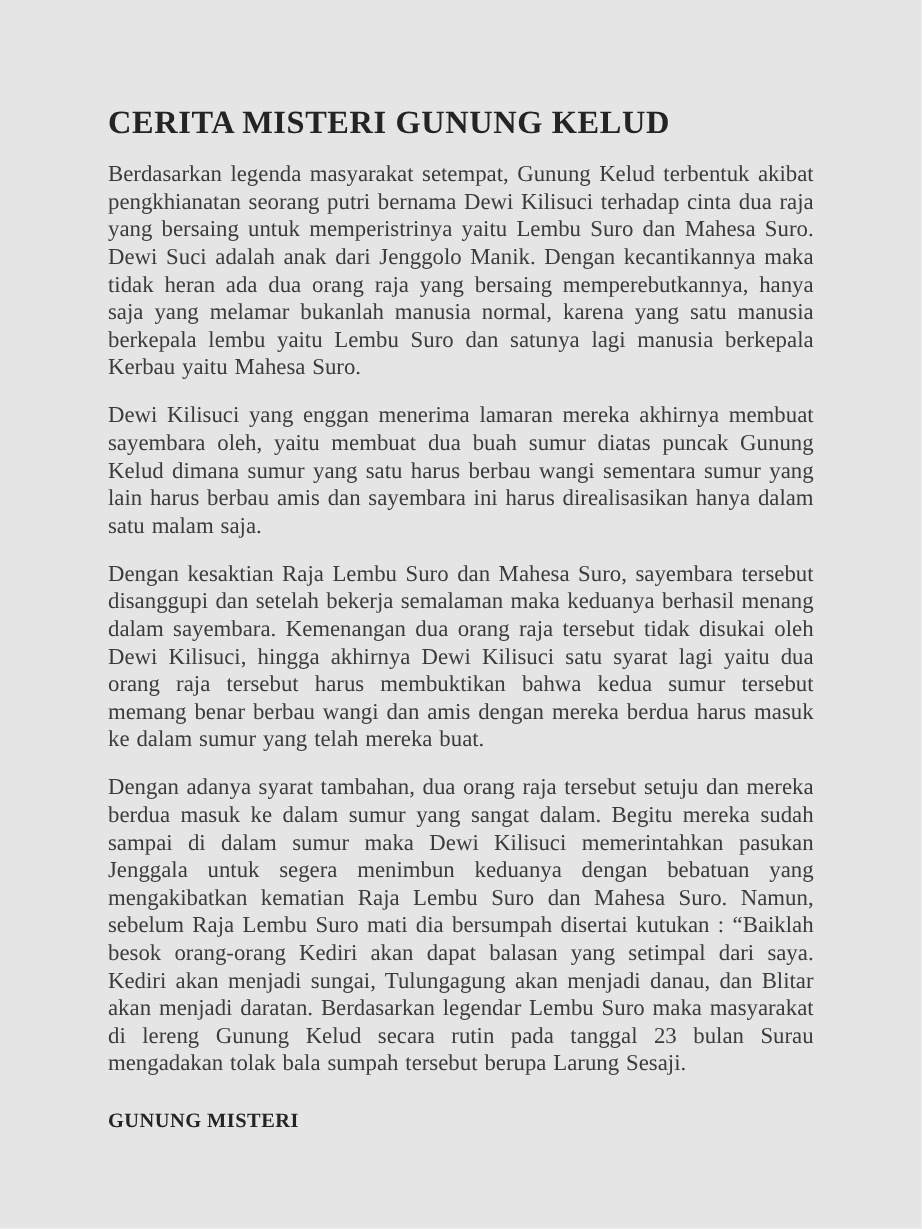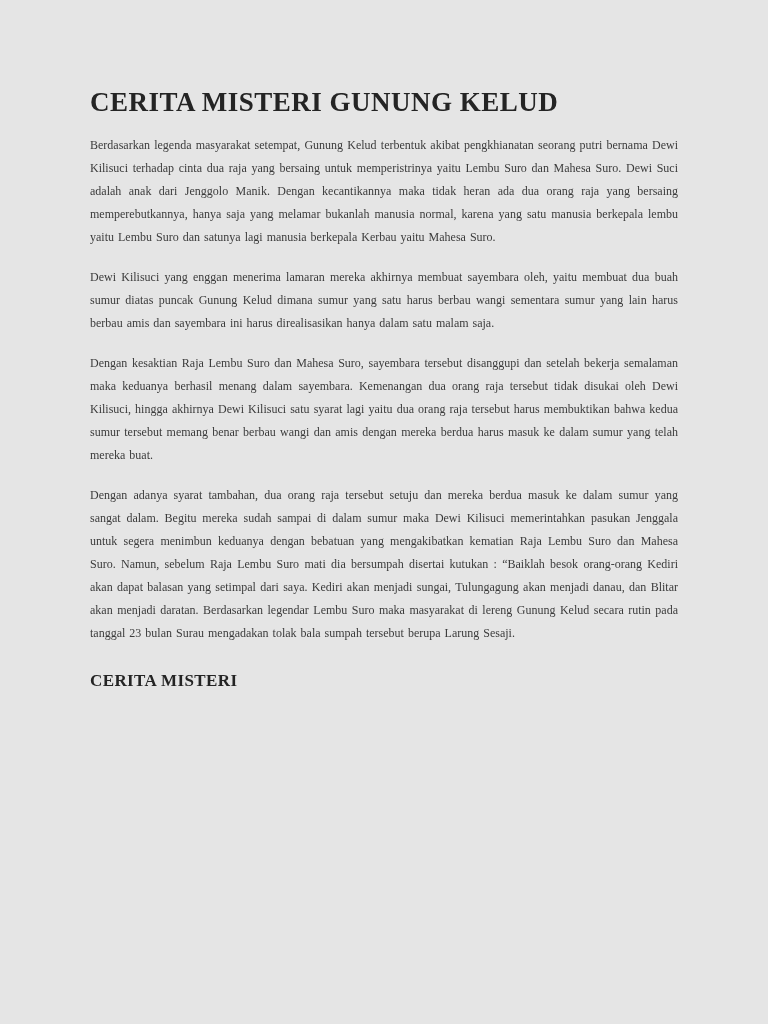--- a/index.html
+++ b/index.html
@@ -23,21 +23,21 @@
   }
   .doc-title {
     font-size: 27px;
     font-weight: bold;
     color: #242424;
     letter-spacing: 0.5px;
     margin: 0 0 16px 0;
     line-height: 1.1;
   }
   .doc-paragraph {
-    font-size: 12px;
+    font-size: 19px;
     line-height: 23px;
     text-align: justify;
     margin: 0 0 17px 0;
     color: #3b3b3b;
     word-spacing: 1px;
   }
   .section-heading {
     font-size: 17px;
     font-weight: bold;
     color: #242424;
@@ -52,14 +52,14 @@
   <h1 class="doc-title">CERITA MISTERI GUNUNG KELUD</h1>
 
   <p class="doc-paragraph">Berdasarkan legenda masyarakat setempat, Gunung Kelud terbentuk akibat pengkhianatan seorang putri bernama Dewi Kilisuci terhadap cinta dua raja yang bersaing untuk memperistrinya yaitu Lembu Suro dan Mahesa Suro. Dewi Suci adalah anak dari Jenggolo Manik. Dengan kecantikannya maka tidak heran ada dua orang raja yang bersaing memperebutkannya, hanya saja yang melamar bukanlah manusia normal, karena yang satu manusia berkepala lembu yaitu Lembu Suro dan satunya lagi manusia berkepala Kerbau yaitu Mahesa Suro.</p>
 
   <p class="doc-paragraph">Dewi Kilisuci yang enggan menerima lamaran mereka akhirnya membuat sayembara oleh, yaitu membuat dua buah sumur diatas puncak Gunung Kelud dimana sumur yang satu harus berbau wangi sementara sumur yang lain harus berbau amis dan sayembara ini harus direalisasikan hanya dalam satu malam saja.</p>
 
   <p class="doc-paragraph">Dengan kesaktian Raja Lembu Suro dan Mahesa Suro, sayembara tersebut disanggupi dan setelah bekerja semalaman maka keduanya berhasil menang dalam sayembara. Kemenangan dua orang raja tersebut tidak disukai oleh Dewi Kilisuci, hingga akhirnya Dewi Kilisuci satu syarat lagi yaitu dua orang raja tersebut harus membuktikan bahwa kedua sumur tersebut memang benar berbau wangi dan amis dengan mereka berdua harus masuk ke dalam sumur yang telah mereka buat.</p>
 
   <p class="doc-paragraph">Dengan adanya syarat tambahan, dua orang raja tersebut setuju dan mereka berdua masuk ke dalam sumur yang sangat dalam. Begitu mereka sudah sampai di dalam sumur maka Dewi Kilisuci memerintahkan pasukan Jenggala untuk segera menimbun keduanya dengan bebatuan yang mengakibatkan kematian Raja Lembu Suro dan Mahesa Suro. Namun, sebelum Raja Lembu Suro mati dia bersumpah disertai kutukan : “Baiklah besok orang-orang Kediri akan dapat balasan yang setimpal dari saya. Kediri akan menjadi sungai, Tulungagung akan menjadi danau, dan Blitar akan menjadi daratan. Berdasarkan legendar Lembu Suro maka masyarakat di lereng Gunung Kelud secara rutin pada tanggal 23 bulan Surau mengadakan tolak bala sumpah tersebut berupa Larung Sesaji.</p>
 
-  <h2 class="section-heading">CERITA MISTERI</h2>
+  <h2 class="section-heading">GUNUNG MISTERI</h2>
 </div>
 
 </body></html>

